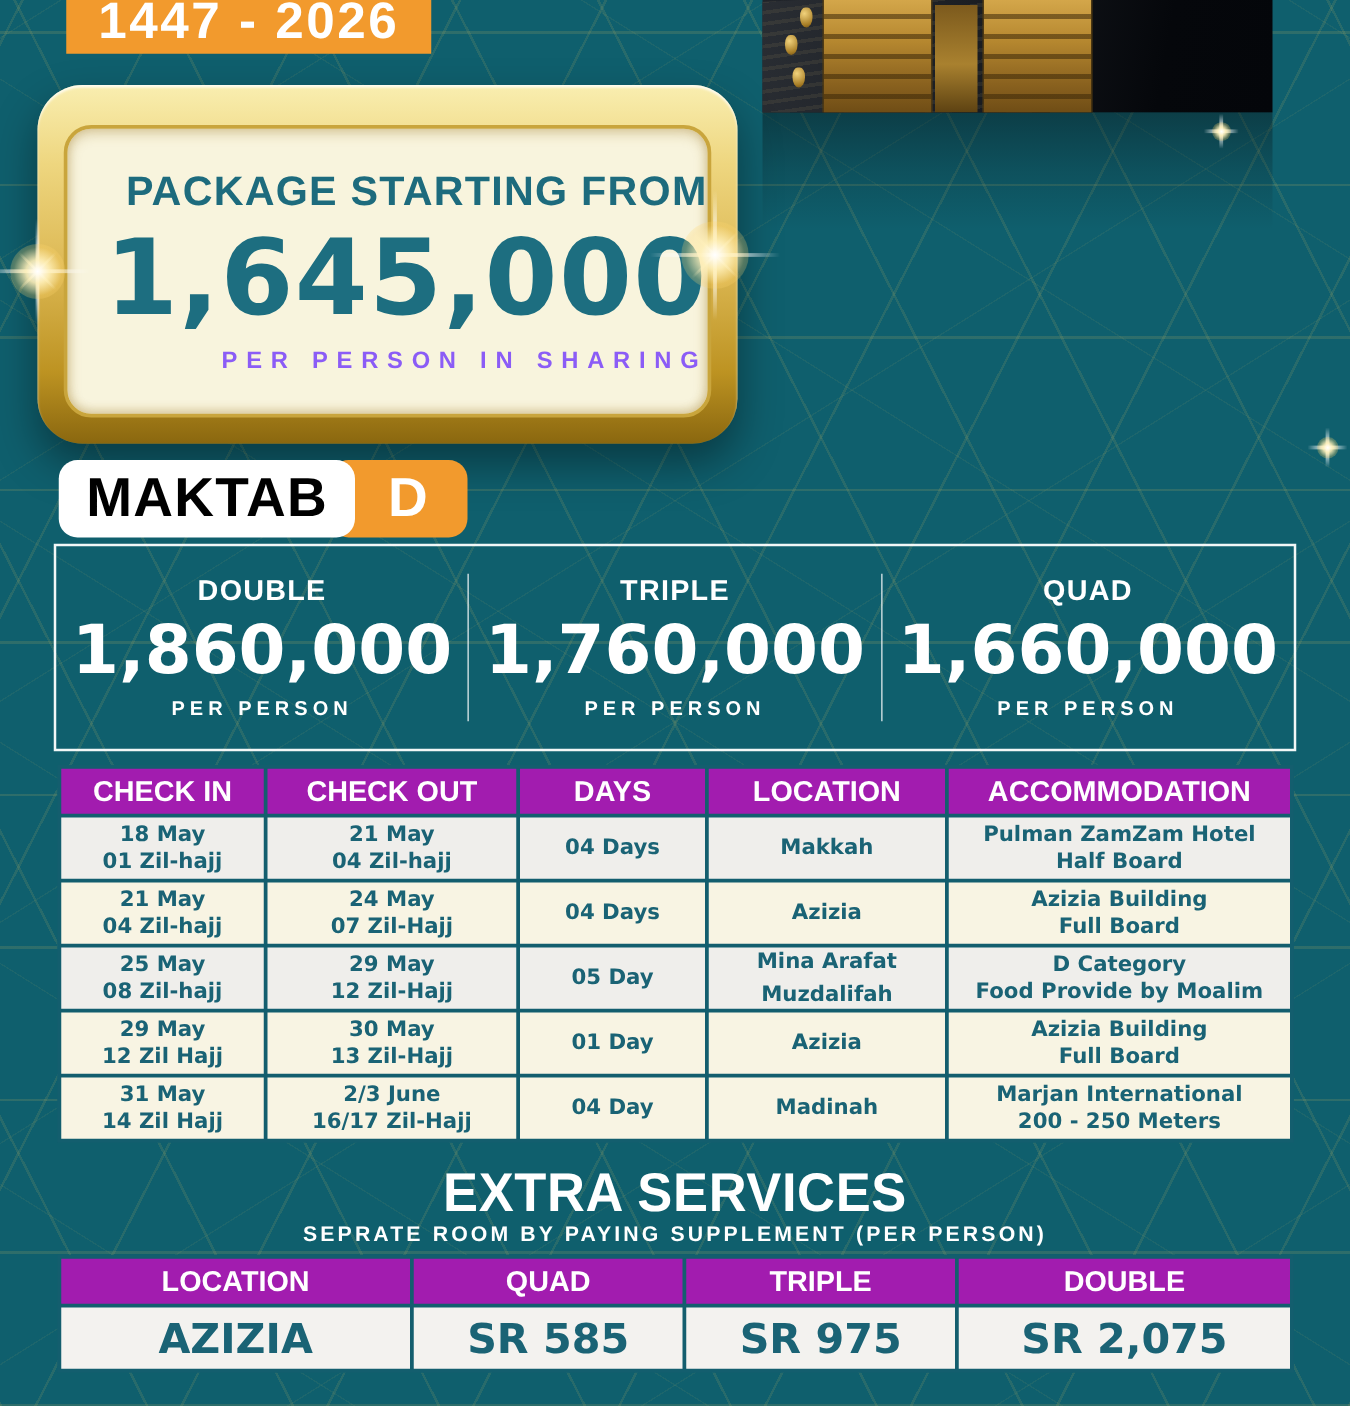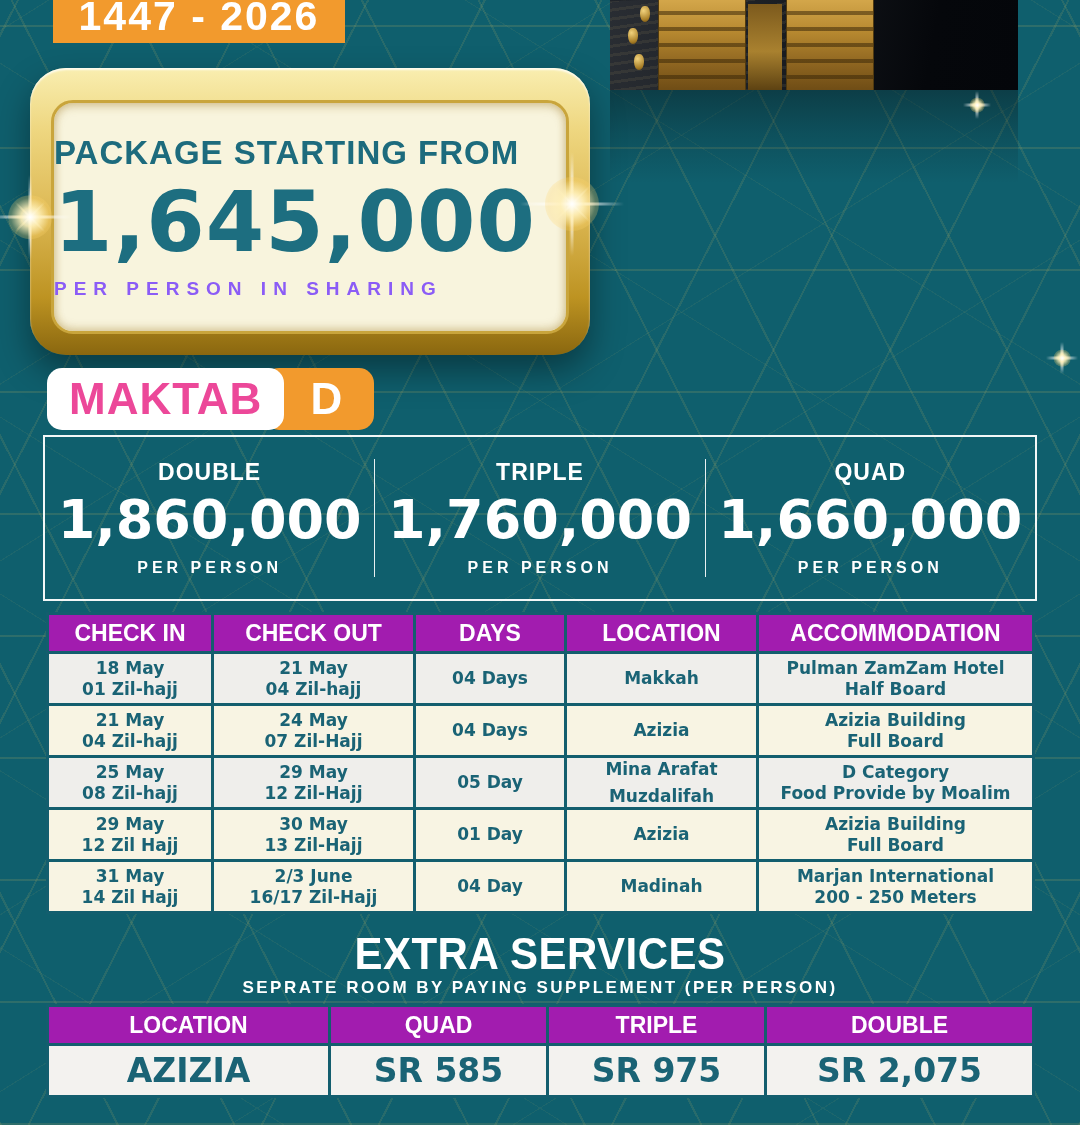--- a/index.html
+++ b/index.html
@@ -41,21 +41,21 @@
   .year-badge span{color:#fff;font-weight:bold;font-size:41px;letter-spacing:2px;
     line-height:56px;margin-top:-12px;white-space:nowrap;}
 
   
   .gold-frame{left:30px;top:68px;width:560px;height:287px;border-radius:36px;
     background:linear-gradient(180deg,#f9eeb0 0%,#eed67f 22%,#ddb955 50%,#bd9322 80%,#8a670f 100%);
     box-shadow:0 16px 34px rgba(0,0,0,.38), inset 0 2px 2px rgba(255,255,255,.8);}
   .gold-inner{position:absolute;left:21px;top:21px;right:21px;bottom:21px;border-radius:22px;
     background:#f8f4dd;border:3px solid #c9a53c;
     box-shadow:inset 0 3px 10px rgba(150,110,20,.35), inset 0 -3px 8px rgba(150,110,20,.25);
-    display:flex;flex-direction:column;align-items:flex-start;justify-content:center;margin-top:11px;}
+    display:flex;flex-direction:column;align-items:flex-end;justify-content:center;margin-top:11px;}
   .pkg-title{color:#1d6b7d;font-weight:bold;font-size:33px;letter-spacing:1px;}
   .pkg-price{color:#1d6e80;font-weight:bold;font-size:84px;letter-spacing:1px;
     font-family:"DejaVu Sans", sans-serif;line-height:1.05;margin-top:6px;}
   .pkg-sub{color:#8b5cf6;font-weight:bold;font-size:19px;letter-spacing:7px;margin-top:12px;}
 
   
   .sparkle{position:absolute;pointer-events:none;}
   .sparkle .ray-v{position:absolute;left:50%;top:0;width:3px;height:100%;transform:translateX(-50%);
     background:linear-gradient(180deg,rgba(255,255,255,0),#fff 46%,#fff 54%,rgba(255,255,255,0));}
   .sparkle .ray-h{position:absolute;top:50%;left:0;height:3px;width:100%;transform:translateY(-50%);
@@ -63,21 +63,21 @@
   .sparkle .ray-d1,.sparkle .ray-d2{position:absolute;left:50%;top:25%;width:2px;height:50%;
     background:linear-gradient(180deg,rgba(255,255,255,0),rgba(255,250,220,.9) 50%,rgba(255,255,255,0));}
   .sparkle .ray-d1{transform:translateX(-50%) rotate(45deg);}
   .sparkle .ray-d2{transform:translateX(-50%) rotate(-45deg);}
   .sparkle .glow{position:absolute;left:50%;top:50%;width:52%;height:52%;transform:translate(-50%,-50%);
     border-radius:50%;
     background:radial-gradient(circle,#ffffff 0%,rgba(255,240,185,.9) 30%,rgba(255,214,110,.30) 62%,rgba(255,214,110,0) 100%);}
 
   
   .maktab{left:47px;top:368px;display:flex;position:absolute;}
-  .maktab-name{background:#ffffff;color:#ec4899;font-weight:bold;font-size:44px;letter-spacing:1px;
+  .maktab-name{background:#ffffff;color:#000000;font-weight:bold;font-size:44px;letter-spacing:1px;
     height:62px;line-height:62px;padding:0 22px;border-radius:15px;position:relative;z-index:2;}
   .maktab-letter{background:#f29a2d;color:#fff;font-weight:bold;font-size:44px;height:62px;line-height:62px;
     width:96px;margin-left:-20px;border-radius:15px;text-align:center;padding-left:14px;z-index:1;}
 
   
   .price-strip{left:43px;top:435px;width:994px;height:166px;border:2px solid rgba(255,255,255,.95);
     display:flex;align-items:stretch;}
   .ps-col{flex:1;display:flex;flex-direction:column;align-items:center;justify-content:center;color:#fff;}
   .ps-type{font-weight:bold;font-size:23px;letter-spacing:1px;}
   .ps-price{font-weight:bold;font-size:54px;font-family:"DejaVu Sans", sans-serif;line-height:1.1;margin-top:4px;}

